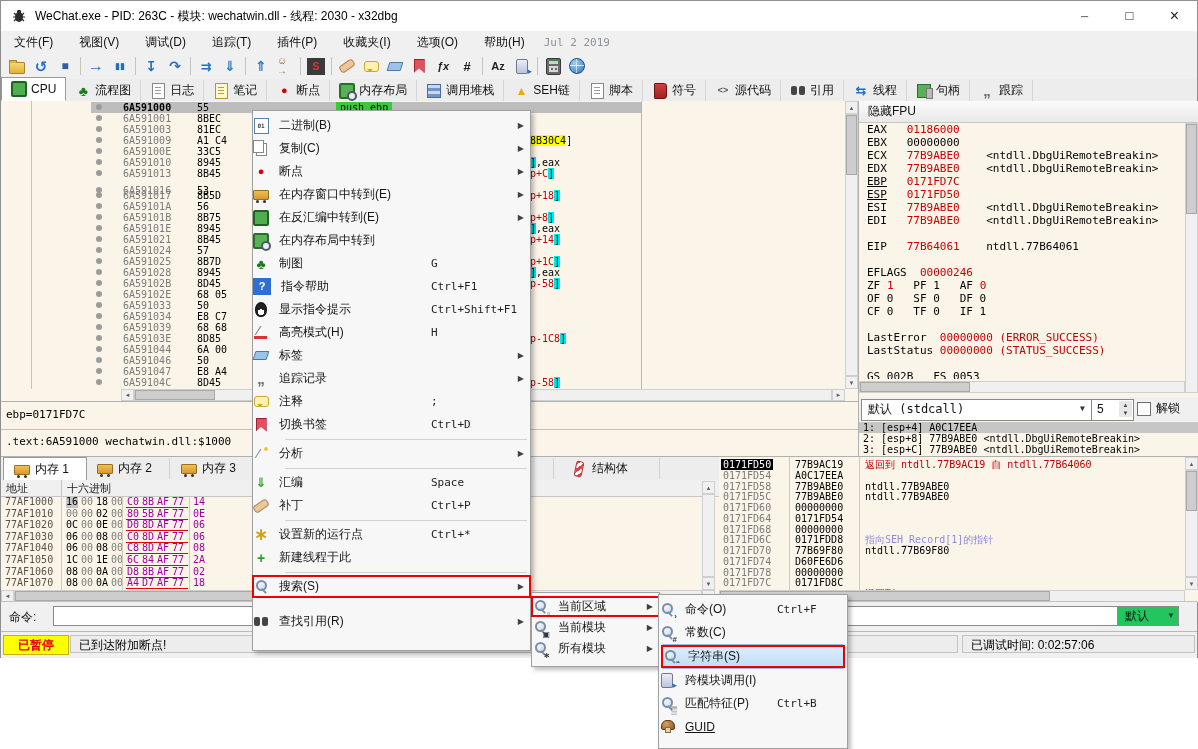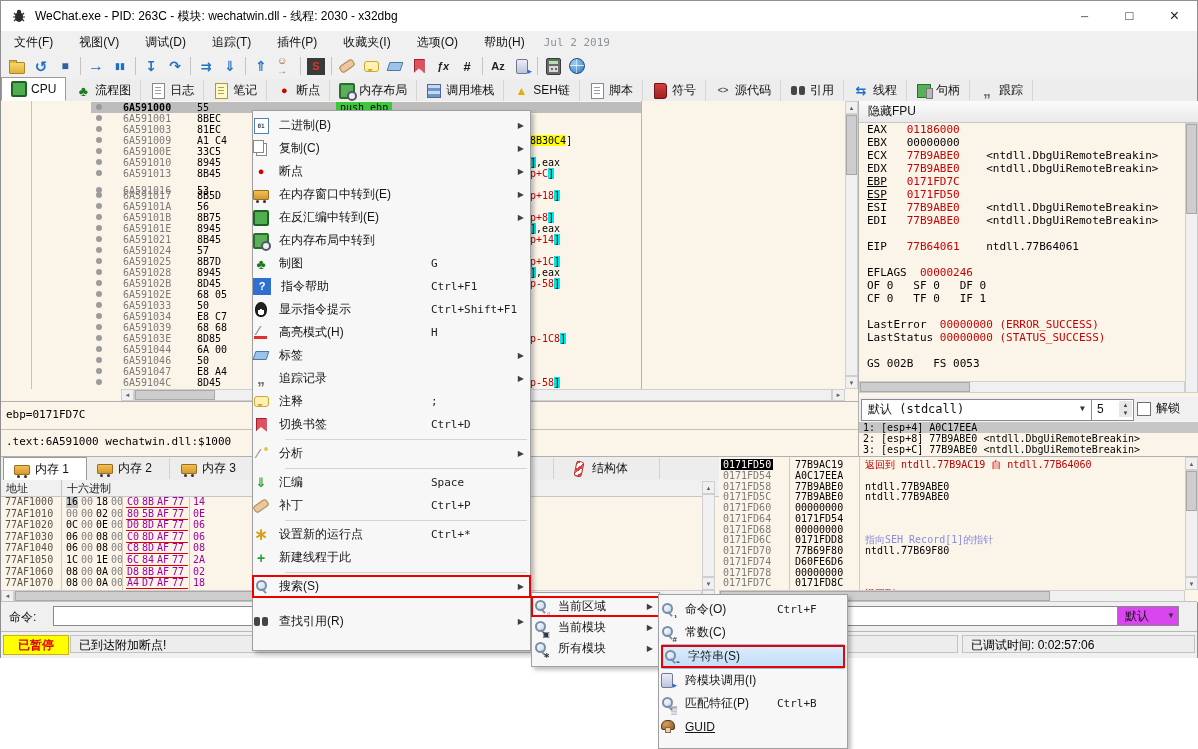--- a/index.html
+++ b/index.html
@@ -152,21 +152,21 @@
   .sval{position:absolute;left:76px;color:#000}
   .scom{position:absolute;left:146px}
   .cret{color:#C00000}
   .cseh{color:#8C8CDC}
   .csym{color:#000}
   .sdiv{position:absolute;top:0;height:133px;border-left:1px solid #D2CABA}
   
   #cmdbar{position:absolute;left:0;top:600px;right:0;height:30px;background:#F0F0F0;border-top:1px solid #C2C2C2}
   #cmdlabel{position:absolute;left:8px;top:7px;color:#111}
   #cmdinput{position:absolute;left:52px;top:4px;width:1066px;height:18px;border:1px solid #8A8A8A;background:#FFF;font-size:12px;padding:0 4px}
-  #cmdcombo{position:absolute;left:1116px;top:4px;width:62px;height:20px;background:#d946ef;border:1px solid #8A8A8A;line-height:18px;padding-left:7px;box-sizing:border-box}
+  #cmdcombo{position:absolute;left:1116px;top:4px;width:62px;height:20px;background:#22c55e;border:1px solid #8A8A8A;line-height:18px;padding-left:7px;box-sizing:border-box}
   #cmdcombo .dd{position:absolute;right:3px;top:0;font-size:8px;color:#333;line-height:18px}
   #cmdcombo .dd::before{content:"▼"}
   
   #statusbar{position:absolute;left:0;top:630px;right:0;height:26px;background:#F0F0F0;border-top:1px solid #B8B8B8}
   #stbadge{position:absolute;left:2px;top:3px;width:64px;height:18px;background:#FFFF00;border:1px solid #C8B400;color:#E00000;font-weight:bold;text-align:center;line-height:18px}
   #stmsgpanel{position:absolute;left:69px;top:3px;width:888px;height:18px;border:1px solid #C2C2C2;background:#EDEDED;line-height:18px;padding-left:8px;box-sizing:border-box;color:#000}
   #sttime{position:absolute;left:961px;top:3px;width:233px;height:18px;border:1px solid #C2C2C2;background:#EDEDED;line-height:18px;padding-left:8px;box-sizing:border-box;color:#000}
   
   #desktop{position:absolute;left:0;top:658px;right:0;height:91px;background:#FFFFFF}
   
@@ -480,20 +480,21 @@
           <div class="regline"><span class="k">ECX   </span><span class="r">77B9ABE0</span><span class="k">    &lt;ntdll.DbgUiRemoteBreakin&gt;</span></div>
           <div class="regline"><span class="k">EDX   </span><span class="r">77B9ABE0</span><span class="k">    &lt;ntdll.DbgUiRemoteBreakin&gt;</span></div>
           <div class="regline"><span class="ku">EBP</span><span class="k">   </span><span class="r">0171FD7C</span></div>
           <div class="regline"><span class="ku">ESP</span><span class="k">   </span><span class="r">0171FD50</span></div>
           <div class="regline"><span class="k">ESI   </span><span class="r">77B9ABE0</span><span class="k">    &lt;ntdll.DbgUiRemoteBreakin&gt;</span></div>
           <div class="regline"><span class="k">EDI   </span><span class="r">77B9ABE0</span><span class="k">    &lt;ntdll.DbgUiRemoteBreakin&gt;</span></div>
           <div class="regline"></div>
           <div class="regline"><span class="k">EIP   </span><span class="r">77B64061</span><span class="k">    ntdll.77B64061</span></div>
           <div class="regline"></div>
           <div class="regline"><span class="k">EFLAGS  </span><span class="r">00000246</span></div>
+          <div class="regline"><span class="k">ZF </span><span class="r">1</span><span class="k">   PF </span><span class="k">1</span><span class="k">   AF </span><span class="r">0</span></div>
           <div class="regline"><span class="k">OF 0   SF 0   DF 0</span></div>
           <div class="regline"><span class="k">CF 0   TF 0   IF 1</span></div>
           <div class="regline"></div>
           <div class="regline"><span class="k">LastError  </span><span class="r">00000000 (ERROR_SUCCESS)</span></div>
           <div class="regline"><span class="k">LastStatus </span><span class="r">00000000 (STATUS_SUCCESS)</span></div>
           <div class="regline"></div>
           <div class="regline"><span class="k">GS 002B   FS 0053</span></div>
         </div>
       <div class="sb" style="left:326px;top:22px;width:13px;height:270px"></div>
       <div class="sbth" style="left:327px;top:23px;width:11px;height:90px"></div>

